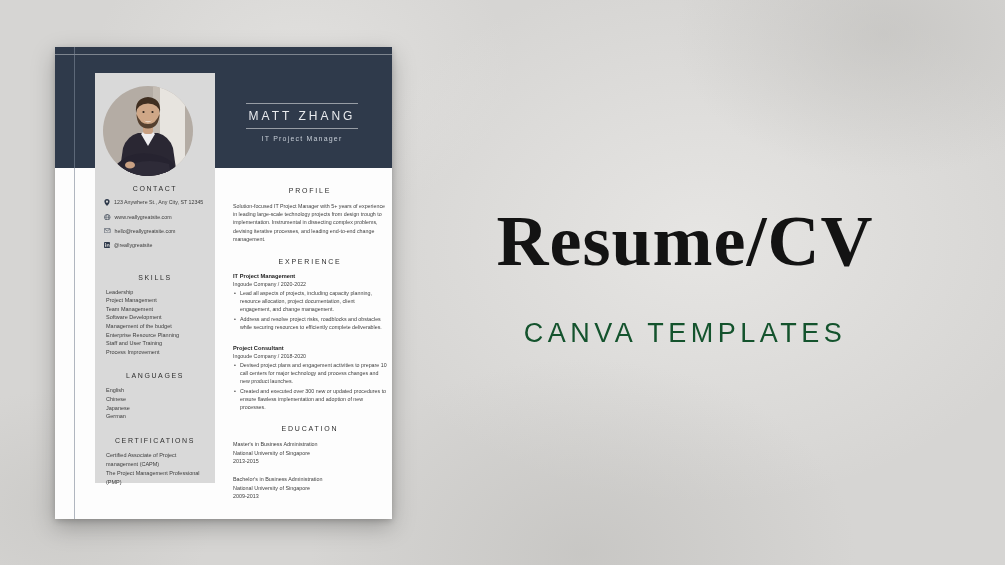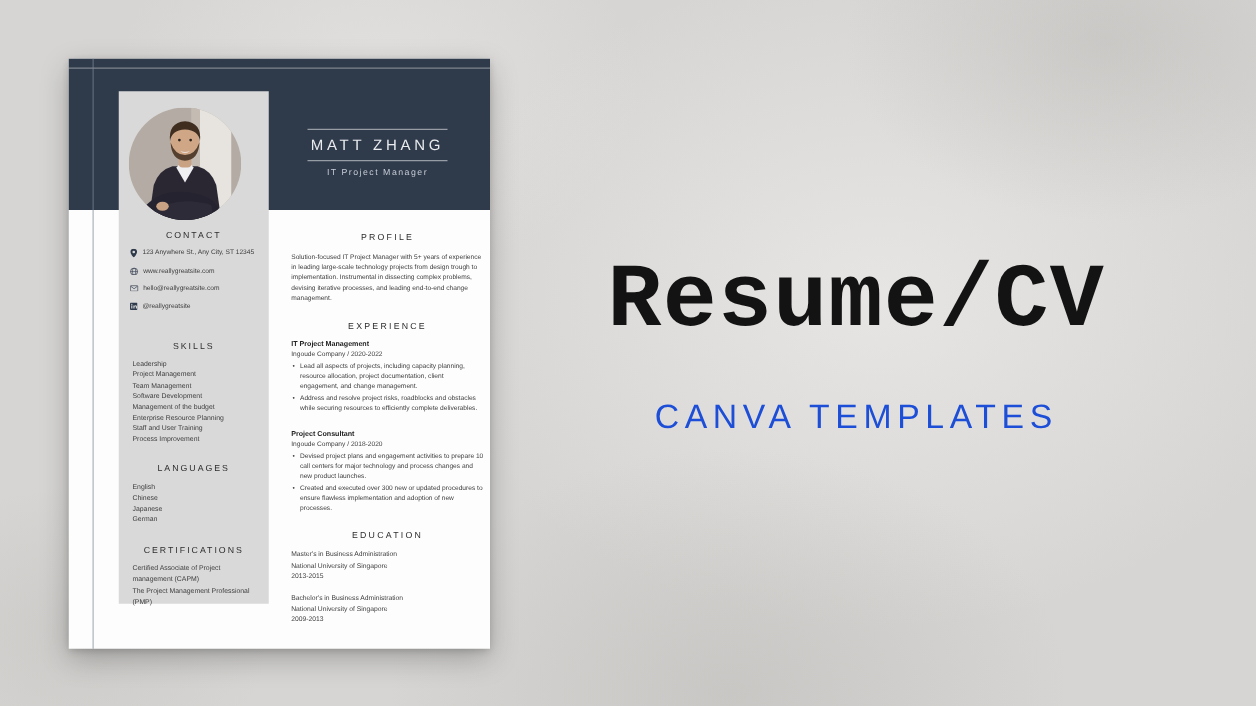--- a/index.html
+++ b/index.html
@@ -52,26 +52,26 @@
   .bullets{margin:0;padding:0;list-style:none;}
   .bullets li{position:relative;font-size:5.3px;line-height:1.5;color:#3e3e3e;padding-left:7px;margin-bottom:2px;}
   .bullets li::before{content:"\2022";position:absolute;left:1px;top:0;}
   .edu{margin-bottom:9px;}
   .edu div{font-size:5.4px;line-height:1.6;color:#3e3e3e;}
   .exp-block{margin-bottom:12px;}
 
   
   .promo-title{
     position:absolute;left:460px;top:200px;width:450px;text-align:center;
-    font-family:Liberation Mono, monospace;
+    font-family:Liberation Serif, serif;
     font-size:72px;font-weight:bold;color:#131313;letter-spacing:1px;
   }
   .promo-subtitle{
     position:absolute;left:460px;top:318px;width:450px;text-align:center;
-    font-size:27px;letter-spacing:4.5px;color:#1d4ed8;
+    font-size:27px;letter-spacing:4.5px;color:#14532d;
   }
 </style>
 </head>
 <body>
 
 <div class="page">
   <div class="band"></div>
   <div class="deco-hline"></div>
   <div class="deco-vline"></div>
 

